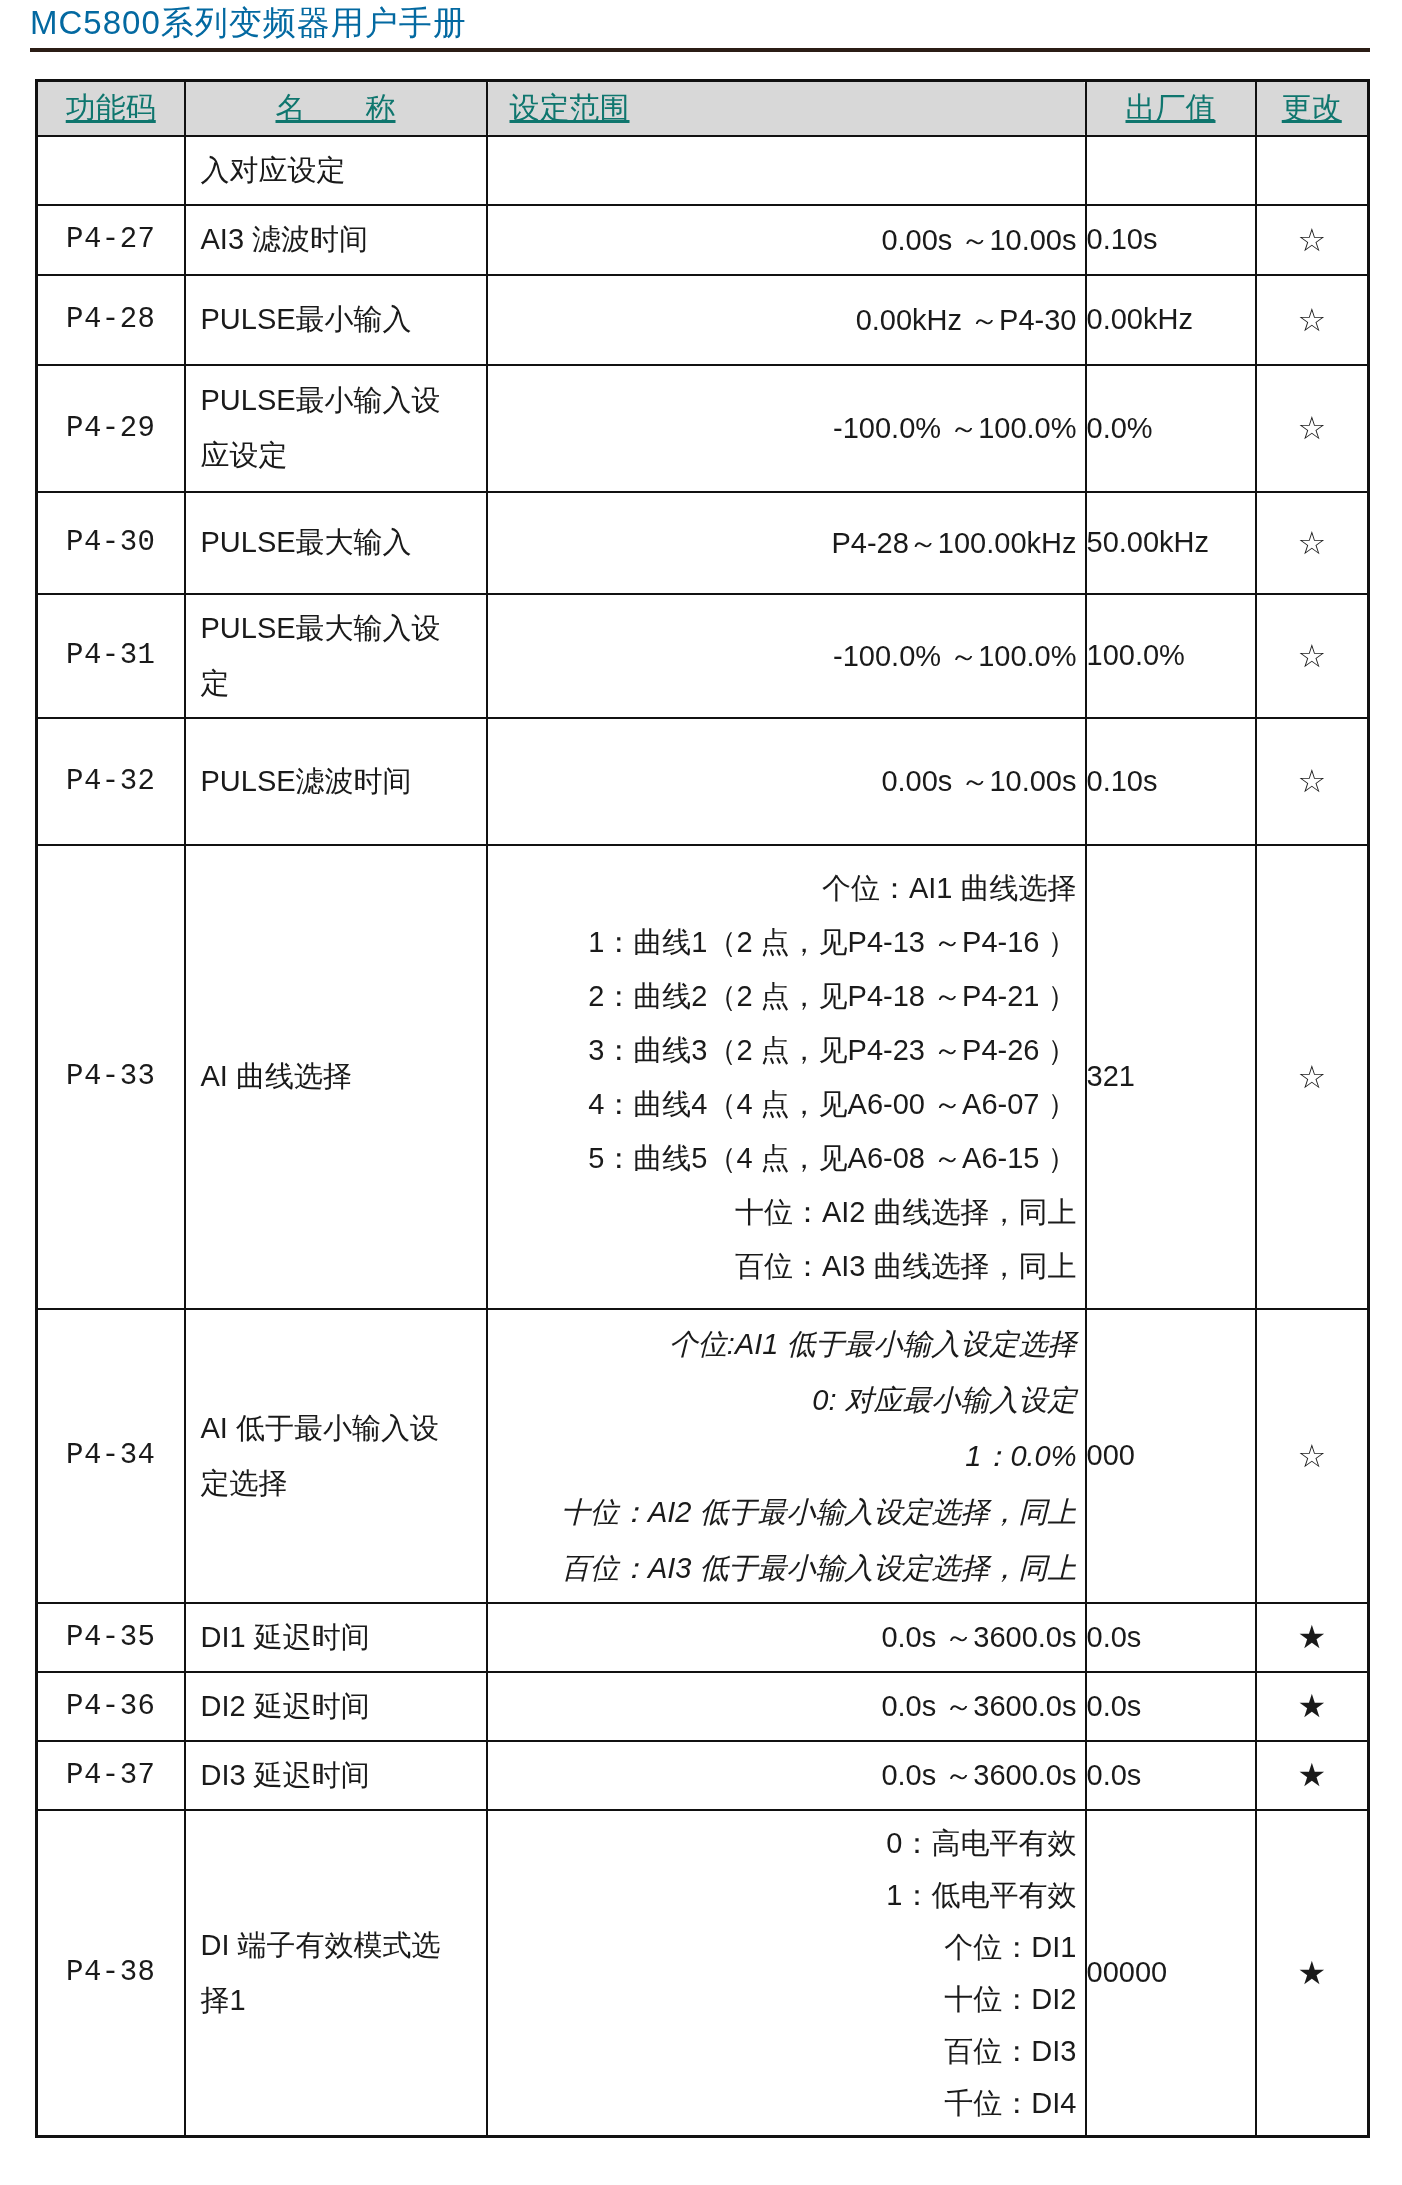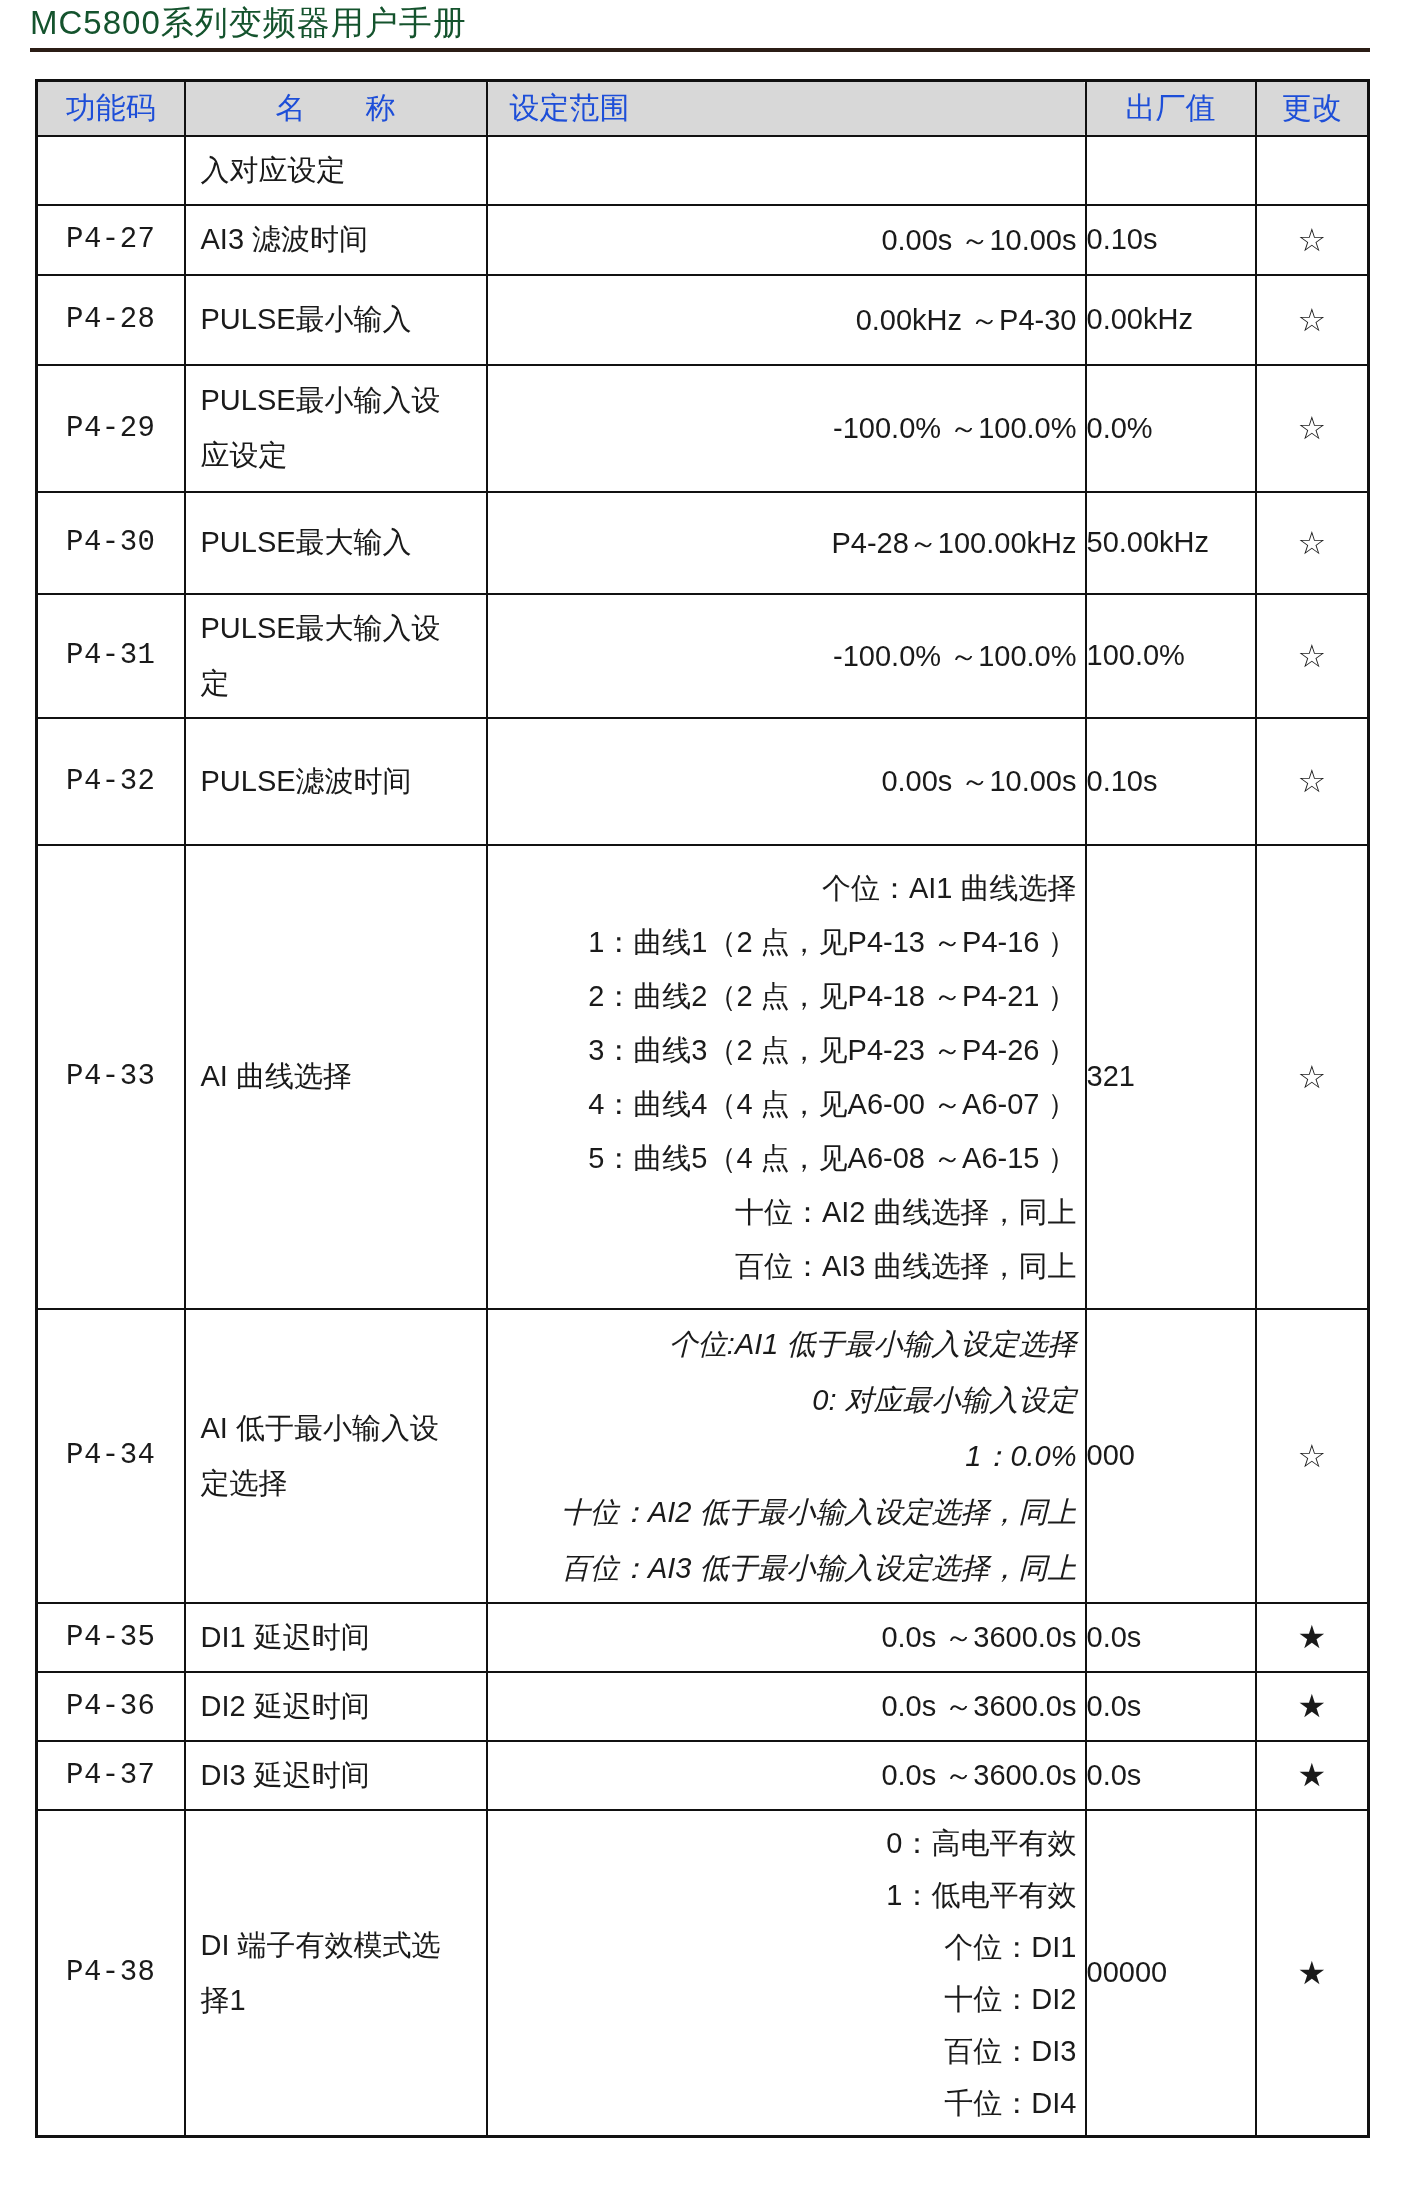--- a/index.html
+++ b/index.html
@@ -1,28 +1,28 @@
 <!DOCTYPE html>
 <html><head>
 <meta charset="utf-8">
 <style>
   html,body{margin:0;padding:0;background:#ffffff;}
   .page{
     width:1402px;height:2185px;background:#ffffff;position:relative;
     font-family:"Liberation Sans","DejaVu Sans",sans-serif;color:#1a1a1a;
     box-sizing:border-box;padding-top:5px;overflow:hidden;
   }
-  .doc-title{margin-left:30px;font-size:33px;line-height:36px;letter-spacing:1px;color:#14532d;}
+  .doc-title{margin-left:30px;font-size:33px;line-height:36px;letter-spacing:1px;color:#0369a1;}
   .title-rule{margin:7px 0 0 30px;width:1340px;height:4px;background:#2b1d15;}
   table.param{
     margin:27px 0 0 35px;border-collapse:collapse;table-layout:fixed;width:1332px;
     border:3px solid #111111;
   }
   th,td{border:2px solid #111111;font-size:29px;font-weight:normal;padding:0;overflow:hidden;vertical-align:middle;}
-  thead th{background:#d8d8d8;text-align:center;font-size:30px;color:#1d4ed8;}
+  thead th{background:#d8d8d8;text-align:center;font-size:30px;color:#0f766e;text-decoration:underline;}
   th.al{text-align:left;padding-left:22px;border-radius:6px;}
   td.code{text-align:center;letter-spacing:0.5px;font-family:Liberation Mono, monospace;}
   td.name{text-align:left;padding:6px 10px 6px 15px;line-height:55px;}
   td.range{text-align:right;padding:6px 8px 6px 22px;line-height:48px;}
   td.def{}
   td.chg{text-align:center;font-size:32px;}
   tr.r33 td.range .rline{line-height:54px;}
   tr.r34 td.range .rline{line-height:56px;font-style:italic;}
   tr.r38 td.range .rline{line-height:52px;}
   .rline.indent{padding-left:22px;}

